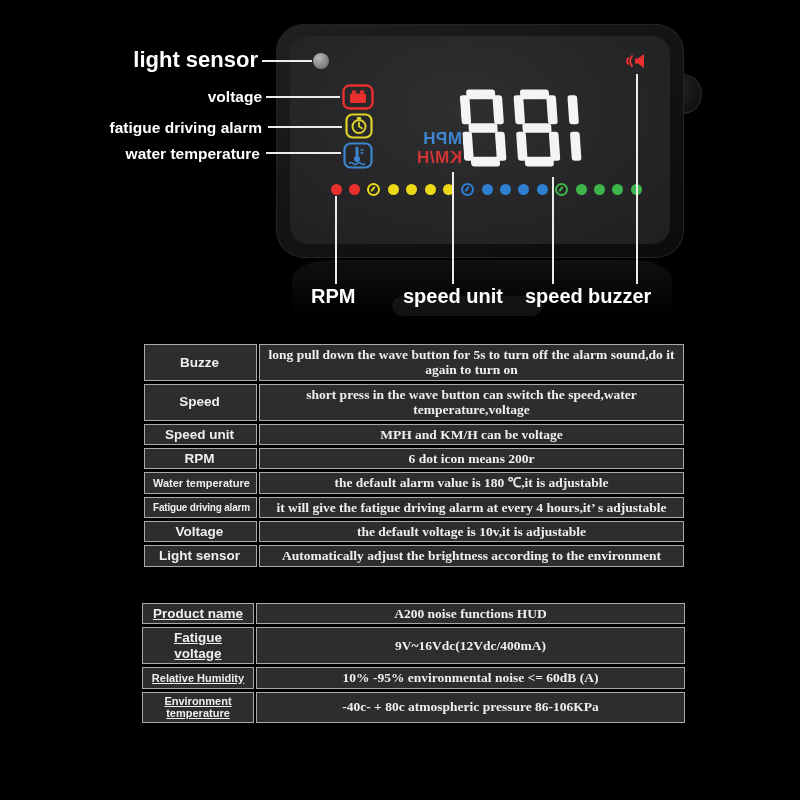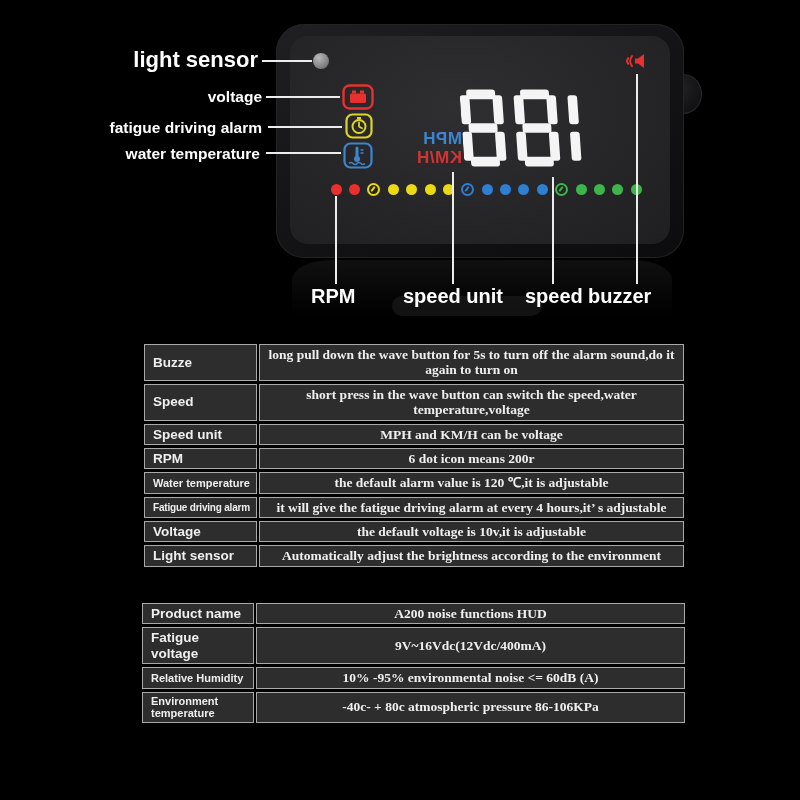--- a/index.html
+++ b/index.html
@@ -48,22 +48,22 @@
   .lab-left{position:absolute;font-weight:bold;white-space:nowrap;text-align:right;}
   .lab-big{font-size:22px;}
   .lab-mid{font-size:15.5px;}
   .lab-bottom{position:absolute;font-weight:bold;font-size:20px;white-space:nowrap;}
 
   
   table.spec{position:absolute;border-collapse:separate;border-spacing:2px 3px;table-layout:fixed;}
   table.spec td{border:1.5px solid #a9a9a9;background:#2d2d2d;color:#efefef;
         font-size:13.5px;font-weight:bold;line-height:1.14;padding:2px 8px;vertical-align:middle;}
   td.lbl{white-space:nowrap;}
-  #function-table td.lbl{text-align:left;padding-right:10px;margin-top:44px;}
-  #spec-table td.lbl{text-align:left;white-space:normal;}
+  #function-table td.lbl{text-align:center;padding-right:10px;margin-top:44px;}
+  #spec-table td.lbl{text-align:center;white-space:normal;text-decoration:underline;}
   td.lbl.sm{font-size:11px;}
   td.lbl.xs{font-size:10px;letter-spacing:-.2px;}
   td.desc{text-align:center;font-family:Liberation Serif, serif;}
 </style>
 </head>
 <body>
 
 <div class="stage">
 
   <div class="knob"></div>
@@ -193,21 +193,21 @@
         <tr>
           <td class="lbl">Speed unit</td>
           <td class="desc">MPH and KM/H can be voltage</td>
         </tr>
         <tr>
           <td class="lbl">RPM</td>
           <td class="desc">6 dot icon means 200r</td>
         </tr>
         <tr>
           <td class="lbl sm">Water temperature</td>
-          <td class="desc">the default alarm value is 120 ℃,it is adjustable</td>
+          <td class="desc">the default alarm value is 180 ℃,it is adjustable</td>
         </tr>
         <tr>
           <td class="lbl xs">Fatigue driving alarm</td>
           <td class="desc">it will give the fatigue driving alarm at every 4 hours,it’ s adjustable</td>
         </tr>
         <tr>
           <td class="lbl">Voltage</td>
           <td class="desc">the default voltage is 10v,it is adjustable</td>
         </tr>
         <tr>

